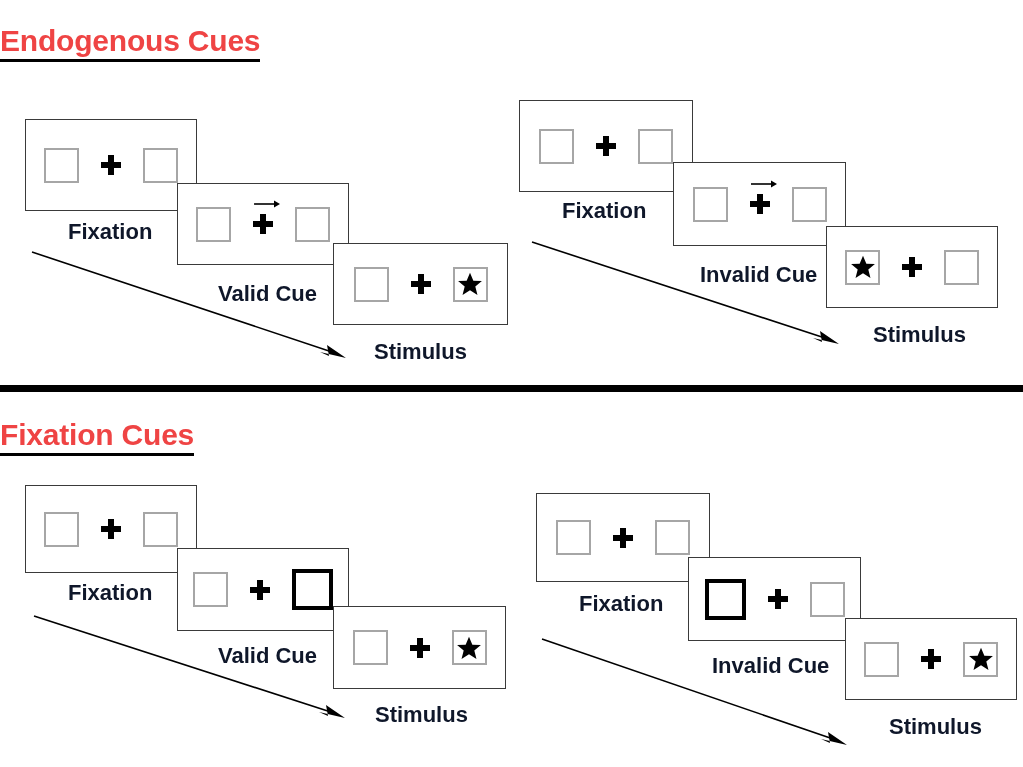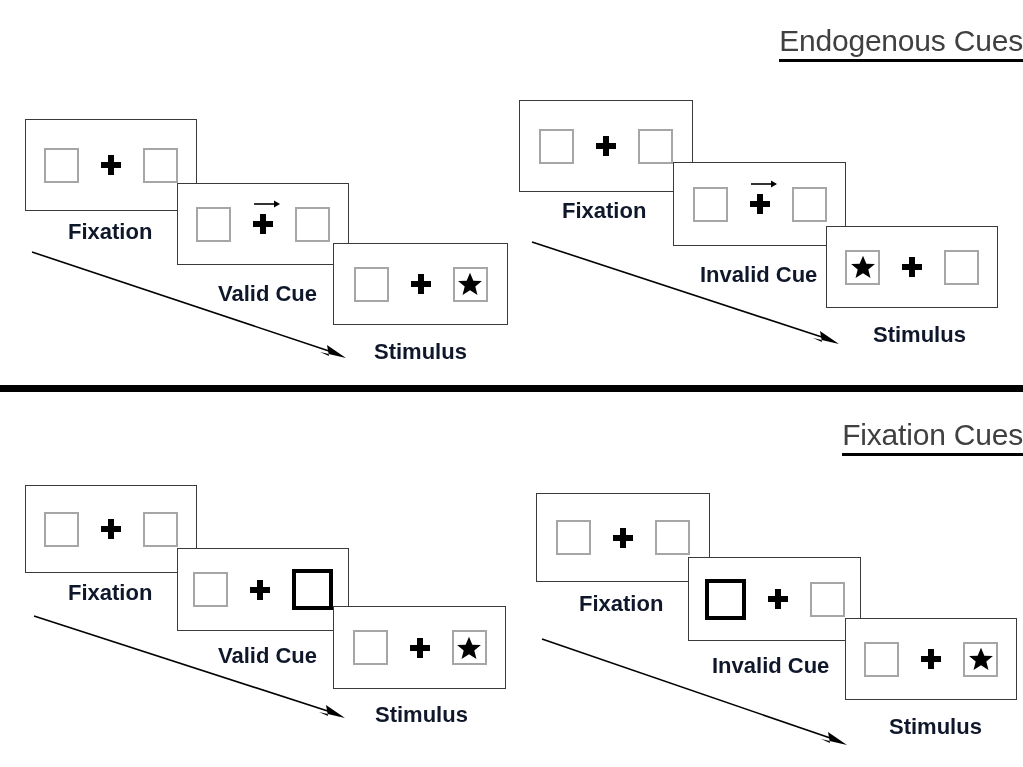--- a/index.html
+++ b/index.html
@@ -14,25 +14,25 @@
     overflow: hidden;
     font-family: "Liberation Sans", sans-serif;
     color: #000000;
   }
 
   
   .section-title {
     position: absolute;
     left: 0;
     width: 1023px;
-    text-align: right;
+    text-align: left;
     font-size: 30px;
-    font-weight: normal;
+    font-weight: bold;
     letter-spacing: -0.2px;
-    color: #404040;
+    color: #ef4444;
   }
   .section-title span {
     display: inline-block;
     border-bottom: 3px solid #000;
     padding-bottom: 1px;
   }
 
   
   .divider {
     position: absolute;

